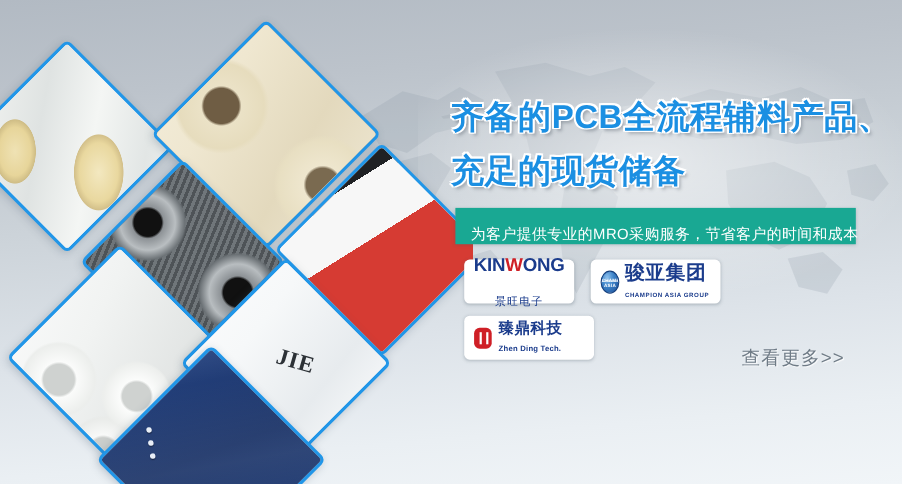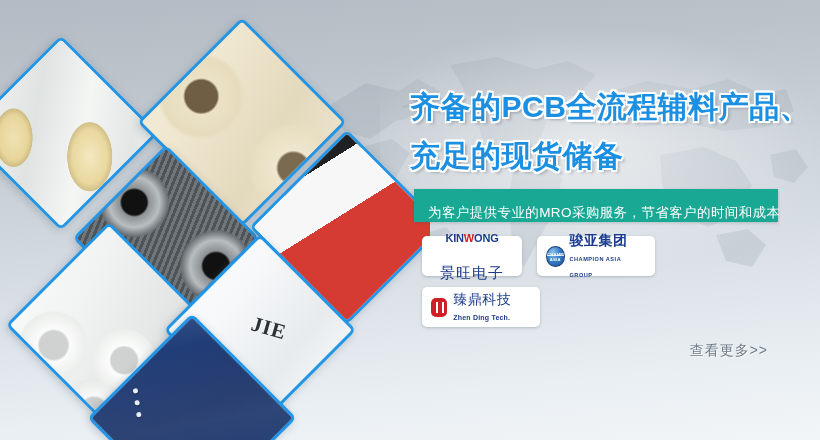--- a/index.html
+++ b/index.html
@@ -247,28 +247,28 @@
     color: #262626;
     border-top: 1px solid #2b2b2b;
     border-bottom: 1px solid #2b2b2b;
     padding: 1px 0;
     line-height: 13px;
   }
 
   
   .kw { text-align: center; line-height: 1; }
   .kw-word {
-    font-size: 11px;
+    font-size: 17px;
     font-weight: bold;
     color: #1b3c8c;
     letter-spacing: -.2px;
   }
   .kw-word em { font-style: normal; color: #cf2027; }
   .kw-sub {
-    font-size: 15px;
+    font-size: 10px;
     color: #1b3c8c;
     letter-spacing: 1px;
     margin-top: 21px;
   }
 
   
   .ca { display: flex; align-items: center; gap: 5px; }
   .ca-globe {
     width: 30px; height: 19px;
     border-radius: 50%;
@@ -288,21 +288,21 @@
     position: absolute;
     left: 0; right: 0; top: 5px;
     text-align: center;
     font-size: 4.2px;
     color: #ffffff;
     letter-spacing: .2px;
     font-weight: bold;
   }
   .ca-txt { line-height: 1; }
   .ca-cn {
-    font-size: 14px;
+    font-size: 18px;
     font-weight: bold;
     color: #1b3c8c;
     letter-spacing: .5px;
   }
   .ca-en {
     font-size: 5.6px;
     color: #1b3c8c;
     letter-spacing: .5px;
     margin-top: 3px;
     font-weight: bold;
@@ -320,44 +320,43 @@
     content: "";
     position: absolute;
     background: #ffffff;
   }
   .zd-mark::before { left: 5px; top: 4px; width: 2px; height: 11px; }
   .zd-mark::after  { left: 11px; top: 4px; width: 2px; height: 11px;
     box-shadow: 6px 0 0 #ffffff, -3px 4px 0 -1px #ffffff; }
   .zd-txt { line-height: 1; }
   .zd-cn {
     font-size: 14px;
-    font-weight: normal;
+    font-weight: bold;
     color: #1b3c8c;
     letter-spacing: .5px;
     text-align: center;
   }
   .zd-en {
     font-size: 7px;
     color: #1b3c8c;
     letter-spacing: .2px;
     margin-top: 3px;
     font-weight: bold;
   }
 
   .more {
     position: absolute;
     right: 30px;
     top: 314px;
-    font-size: 14px;
+    font-size: 17px;
     color: #6f7b86;
     letter-spacing: 1px;
     text-shadow: 1px 1px 1px rgba(255,255,255,.85);
     cursor: pointer;
     white-space: nowrap;
-    margin-top: 28px;
   }
 </style>
 </head>
 <body>
 
 <div class="banner">
 
   <div class="worldmap">
     <svg viewBox="0 0 520 290" xmlns="http://www.w3.org/2000/svg" aria-hidden="true">
       <g fill="#8d9aa6">

